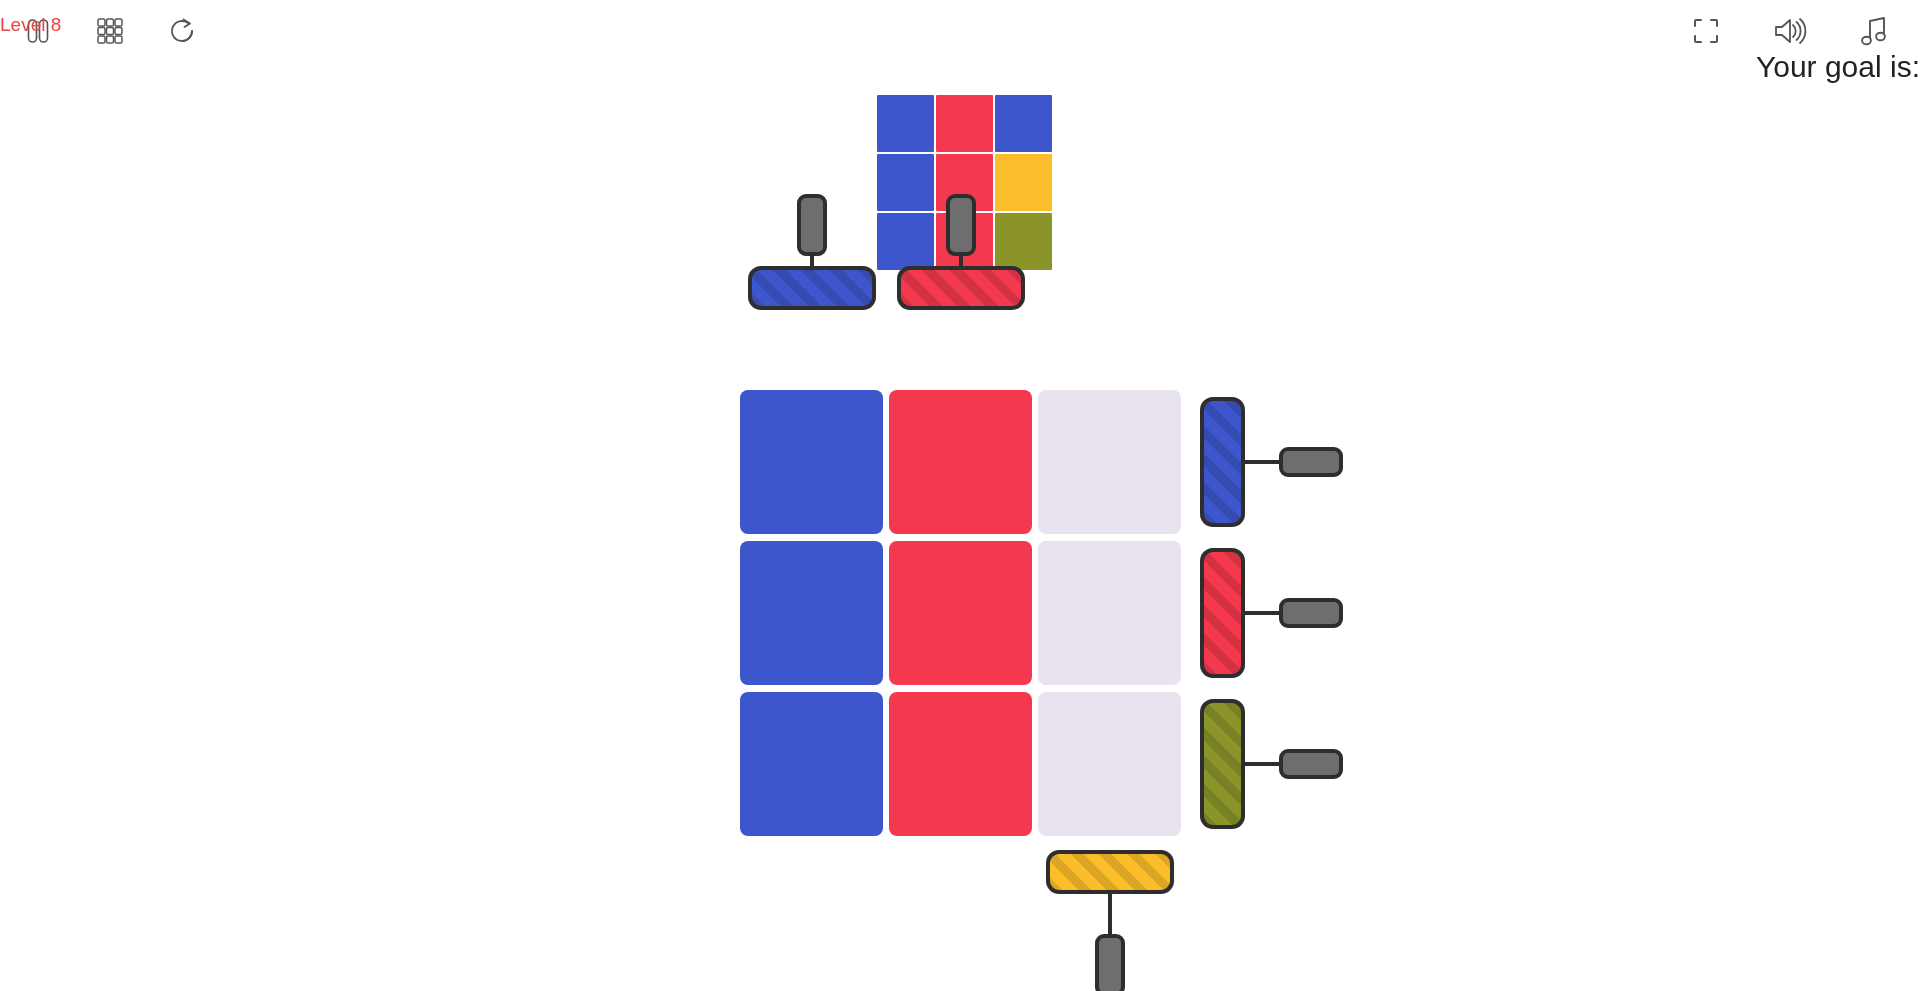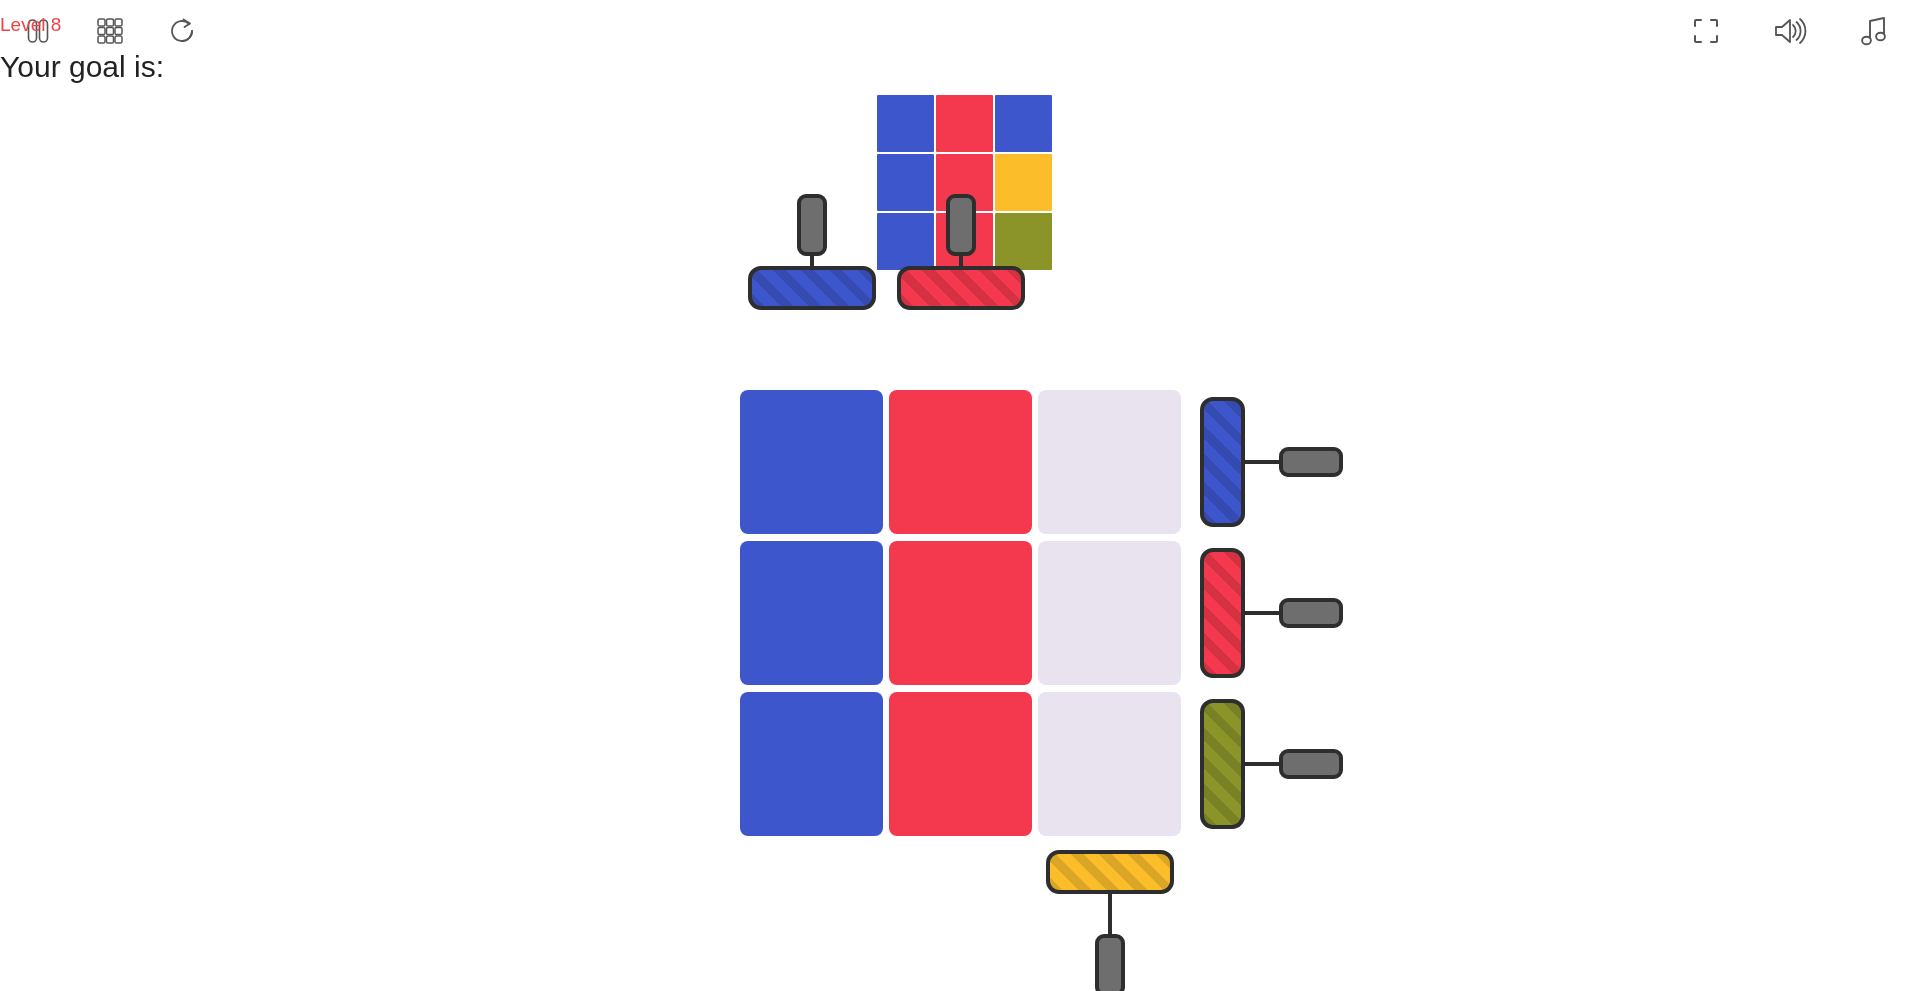--- a/index.html
+++ b/index.html
@@ -57,21 +57,21 @@
     font-size: 19px;
     color: #ef4444;
     font-family: "Liberation Sans", sans-serif;
   }
 
   .goal-title {
     position: absolute;
     top: 50px;
     left: 0;
     width: 1920px;
-    text-align: left;
+    text-align: right;
     font-size: 30px;
     color: #222222;
     font-family: "Liberation Sans", sans-serif;
   }
 
   
   #goal-grid {
     position: absolute;
     left: 877px;
     top: 95px;

